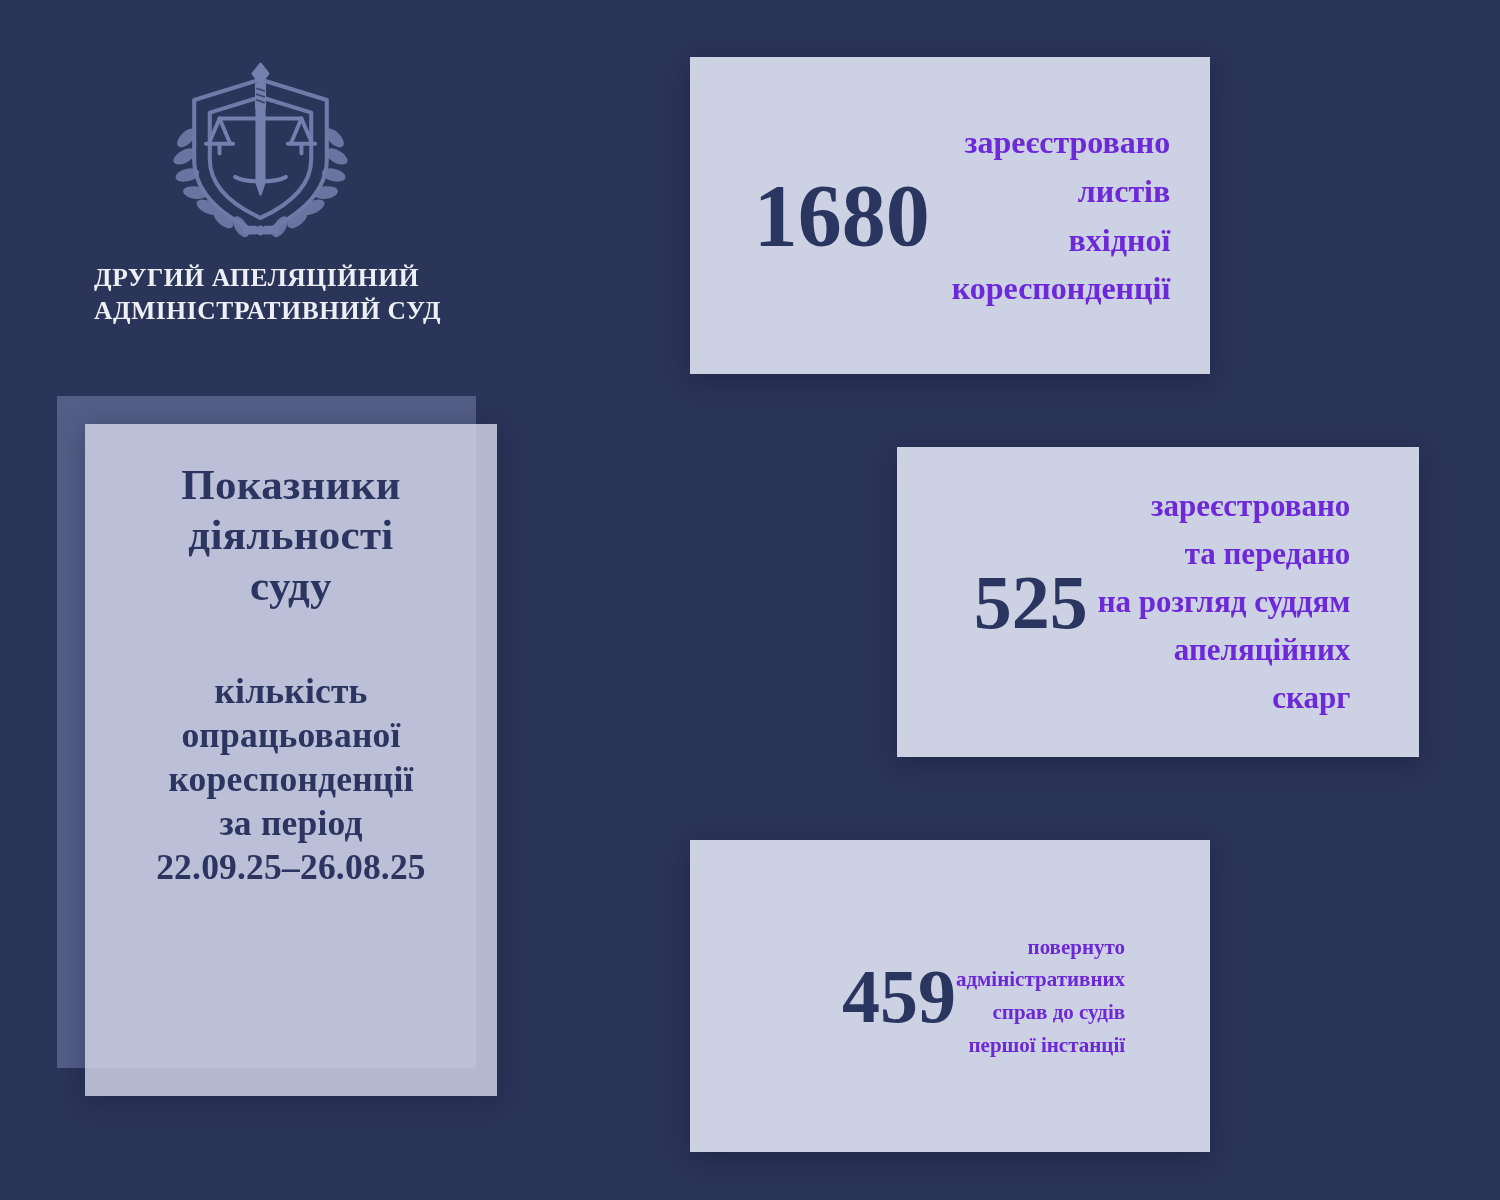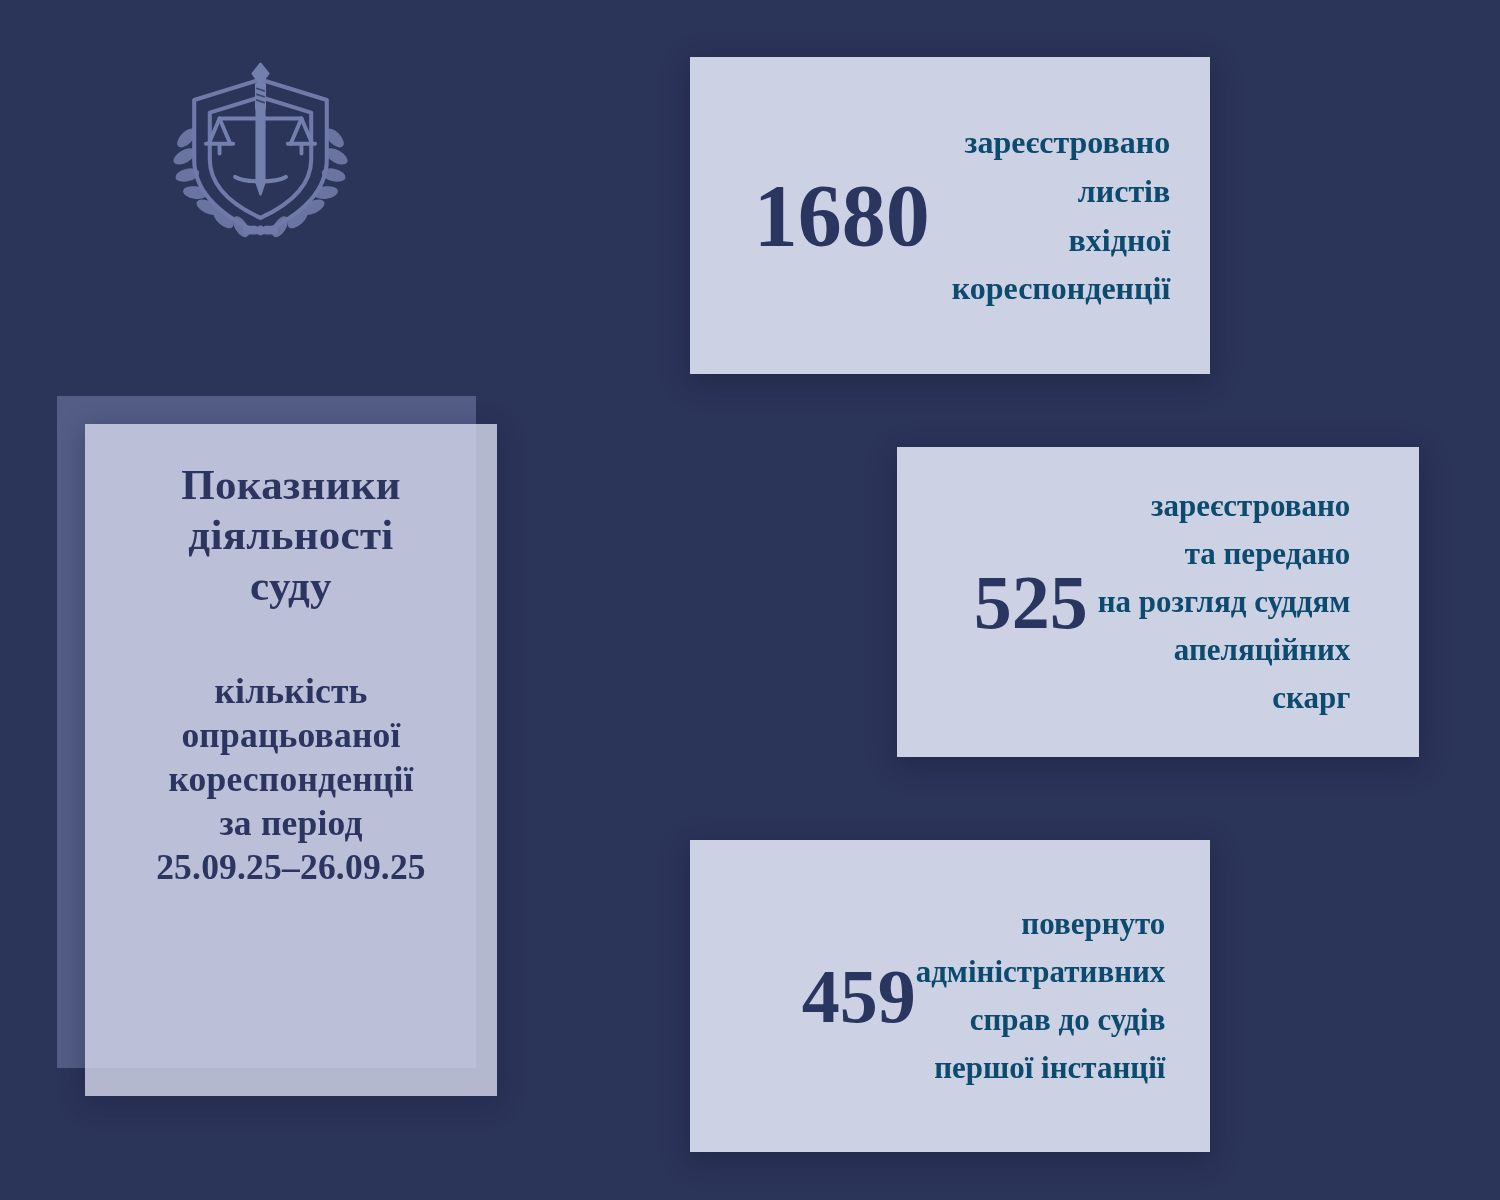--- a/index.html
+++ b/index.html
@@ -102,21 +102,21 @@
     box-sizing: border-box;
   }
   .stat-number {
     color: #2b3660;
     font-family: "Liberation Serif", "DejaVu Serif", serif;
     font-weight: bold;
     line-height: 1;
     flex: 0 0 auto;
   }
   .stat-label {
-    color: #0c4a6e;
+    color: #6d28d9;
     font-family: "Liberation Serif", "DejaVu Serif", serif;
     font-weight: bold;
     text-align: right;
     white-space: pre-line;
     flex: 0 0 auto;
   }
 
   
   #card-registered-letters {
     left: 690px; top: 57px; width: 520px; height: 317px;
@@ -137,21 +137,21 @@
     font-size: 31px; line-height: 1.55; margin-left: 10px;
   }
 
   
   #card-cases-returned {
     left: 690px; top: 840px; width: 520px; height: 312px;
     padding: 0 26px 0 46px;
   }
   #card-cases-returned .stat-number { font-size: 76px; margin-left: 47px; }
   #card-cases-returned .stat-label {
-    font-size: 31px; line-height: 1.55; 
+    font-size: 21px; line-height: 1.55; 
   }
 </style>
 </head>
 <body>
 
 <div class="stage">
 
   <div class="brand-logo">
     <svg viewBox="0 0 200 200" xmlns="http://www.w3.org/2000/svg">
       <g fill="none" stroke="#6f7aa8" stroke-width="4.2" stroke-linejoin="round" stroke-linecap="round">
@@ -207,33 +207,35 @@
         <path d="M44 88 h28" stroke-width="4"></path>
         <path d="M128 88 h28" stroke-width="4"></path>
         <line x1="58" y1="88" x2="58" y2="98"></line>
         <line x1="142" y1="88" x2="142" y2="98"></line>
 
         <path d="M74 122 C84 128 116 128 126 122" stroke-width="4.2"></path>
       </g>
     </svg>
   </div>
 
+  <div class="court-name">ДРУГИЙ АПЕЛЯЦІЙНИЙ
+АДМІНІСТРАТИВНИЙ СУД</div>
 
   <div class="title-card-back"></div>
 
   <div class="title-card-front">
     <div class="title-card-inner">
       <div class="title-main">Показники
 діяльності
 суду</div>
       <div class="title-sub">кількість
 опрацьованої
 кореспонденції
 за період
-25.09.25–26.09.25</div>
+22.09.25–26.08.25</div>
     </div>
   </div>
 
   <div class="stat-card" id="card-registered-letters">
     <div class="stat-number">1680</div>
     <div class="stat-label">зареєстровано
 листів
 вхідної
 кореспонденції</div>
   </div>

